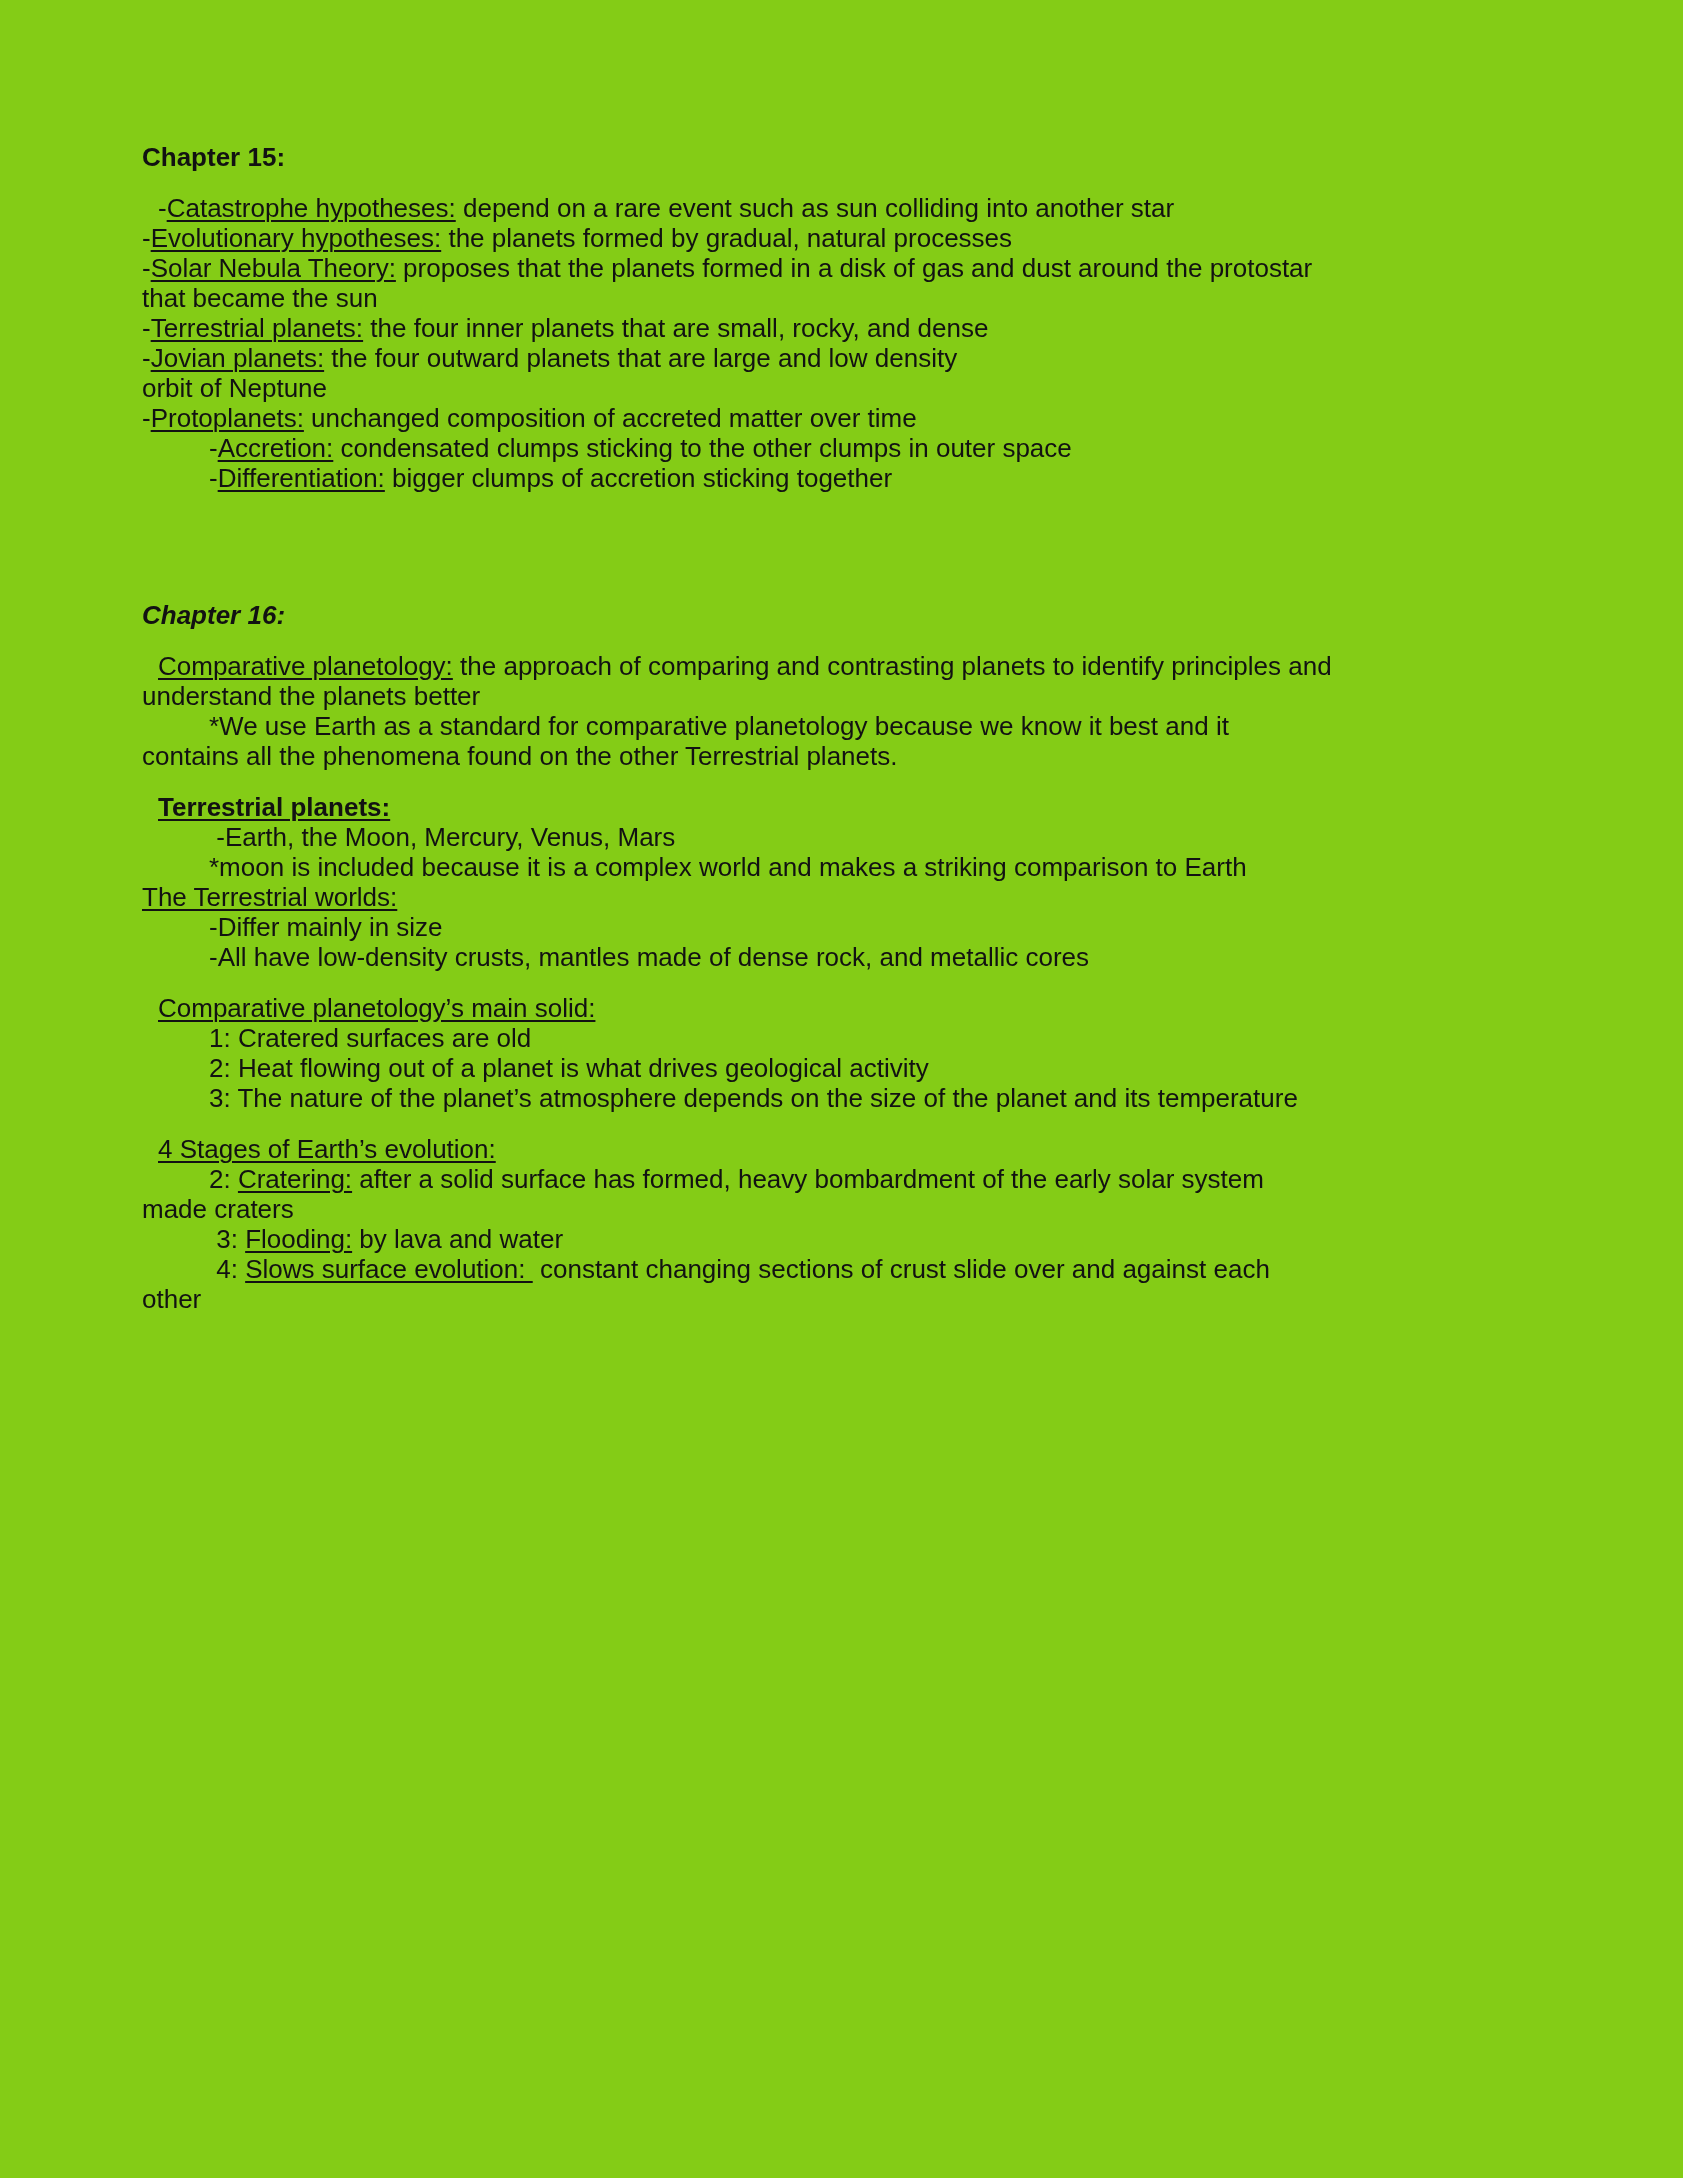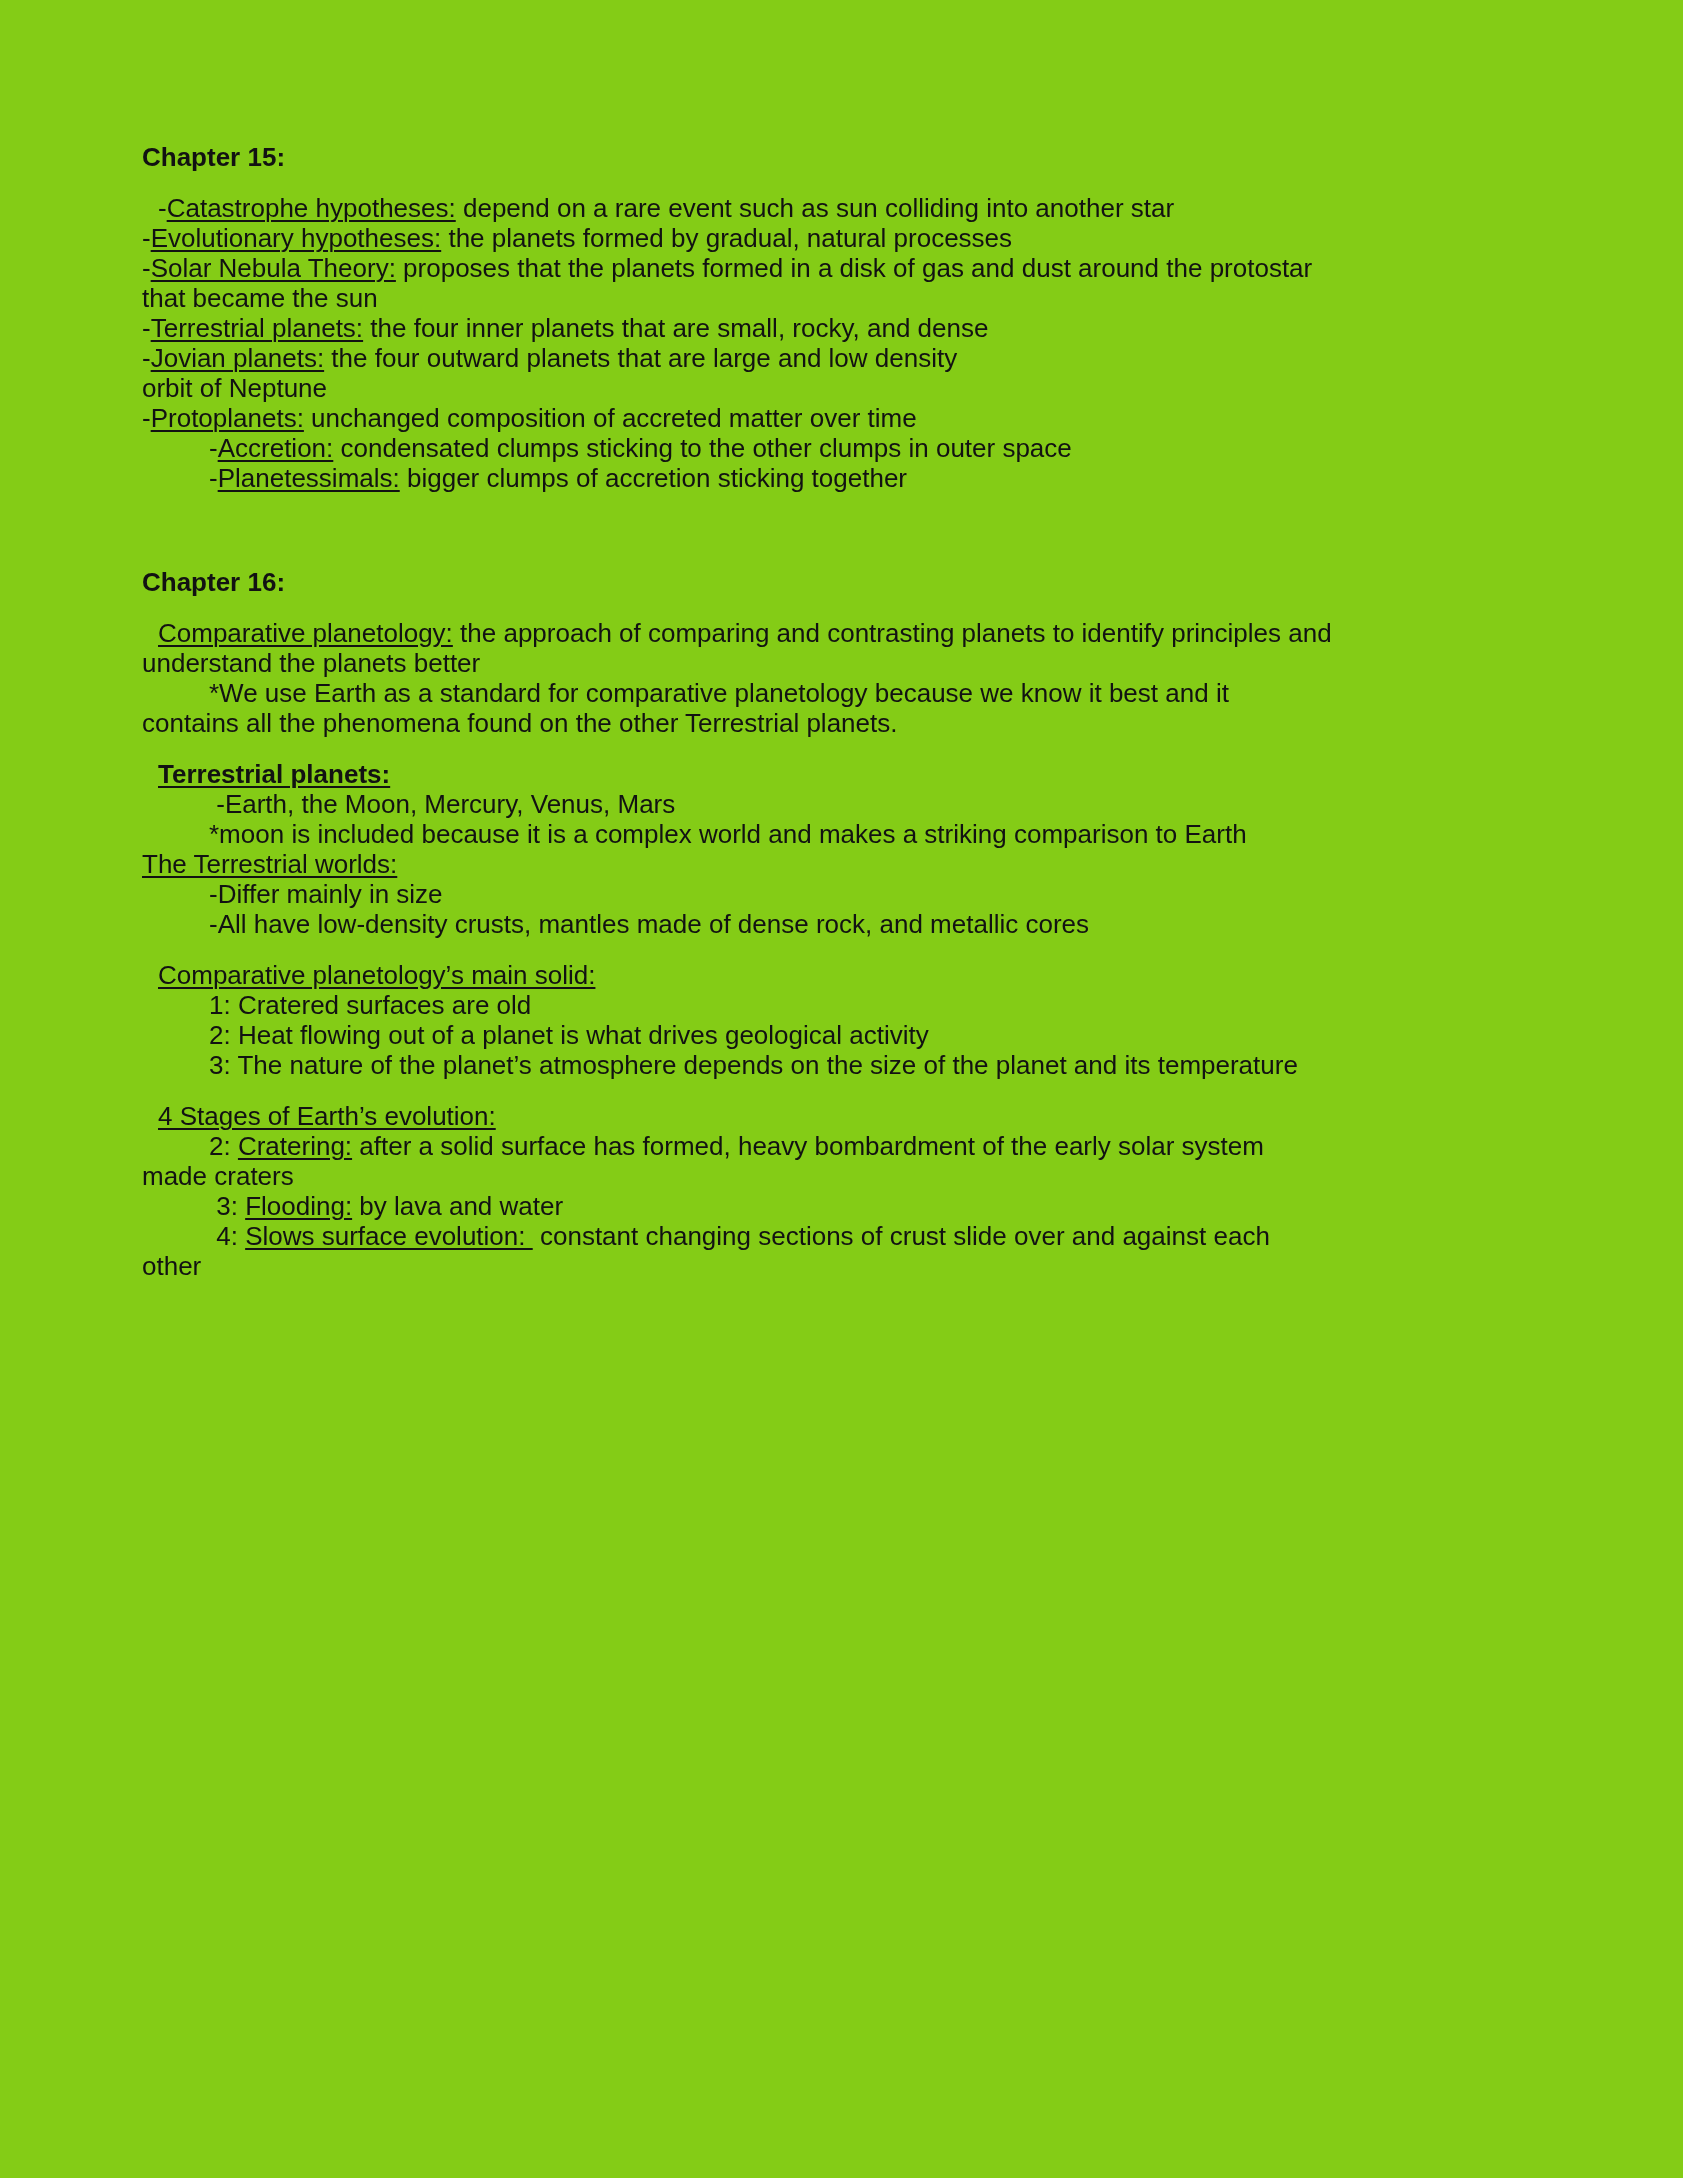--- a/index.html
+++ b/index.html
@@ -12,41 +12,41 @@
     padding: 142px 144px 0 142px;
     font-family: "Liberation Sans", "DejaVu Sans", sans-serif;
     font-size: 26px;
     line-height: 30px;
     color: #121212;
     overflow: hidden;
   }
   .line { white-space: pre; }
   .indent { padding-left: 67px; }
   .space-para { margin-top: 21px; margin-left: 16px; }
-  .space-section { margin-top: 74px; }
+  .space-section { margin-top: 107px; font-style: italic; }
   .b { font-weight: 700; }
   .u { text-decoration: underline; text-decoration-thickness: 1.5px; text-underline-offset: 3px; }
   .i { }
 </style>
 </head>
 <body>
 
 <div class="page">
   <div>
       <div class="line"><span class="seg b">Chapter 15:</span></div>
       <div class="line space-para"><span class="seg">-</span><span class="seg u">Catastrophe hypotheses:</span><span class="seg"> depend on a rare event such as sun colliding into another star</span></div>
       <div class="line"><span class="seg">-</span><span class="seg u">Evolutionary hypotheses:</span><span class="seg"> the planets formed by gradual, natural processes</span></div>
       <div class="line"><span class="seg">-</span><span class="seg u">Solar Nebula Theory:</span><span class="seg"> proposes that the planets formed in a disk of gas and dust around the protostar</span></div>
       <div class="line"><span class="seg">that became the sun</span></div>
       <div class="line"><span class="seg">-</span><span class="seg u">Terrestrial planets:</span><span class="seg"> the four inner planets that are small, rocky, and dense</span></div>
       <div class="line"><span class="seg">-</span><span class="seg u">Jovian planets:</span><span class="seg"> the four outward planets that are large and low density</span></div>
       <div class="line"><span class="seg">orbit of Neptune</span></div>
       <div class="line"><span class="seg">-</span><span class="seg u">Protoplanets:</span><span class="seg"> unchanged composition of accreted matter over time</span></div>
       <div class="line indent"><span class="seg">-</span><span class="seg u">Accretion:</span><span class="seg"> condensated clumps sticking to the other clumps in outer space</span></div>
-      <div class="line indent"><span class="seg">-</span><span class="seg u">Planetessimals:</span><span class="seg"> bigger clumps of accretion sticking together</span></div>
+      <div class="line indent"><span class="seg">-</span><span class="seg u">Differentiation:</span><span class="seg"> bigger clumps of accretion sticking together</span></div>
       <div class="line space-section"><span class="seg b">Chapter 16:</span></div>
       <div class="line space-para"><span class="seg u">Comparative planetology:</span><span class="seg"> the approach of comparing and contrasting planets to identify principles and</span></div>
       <div class="line"><span class="seg">understand the planets better</span></div>
       <div class="line indent"><span class="seg i">*We use Earth as a standard for comparative planetology because we know it best and it</span></div>
       <div class="line"><span class="seg i">contains all the phenomena found on the other Terrestrial planets.</span></div>
       <div class="line space-para"><span class="seg b u">Terrestrial planets:</span></div>
       <div class="line indent"><span class="seg"> -Earth, the Moon, Mercury, Venus, Mars</span></div>
       <div class="line indent"><span class="seg">*moon is included because it is a complex world and makes a striking comparison to Earth</span></div>
       <div class="line"><span class="seg u">The Terrestrial worlds:</span></div>
       <div class="line indent"><span class="seg">-Differ mainly in size</span></div>

